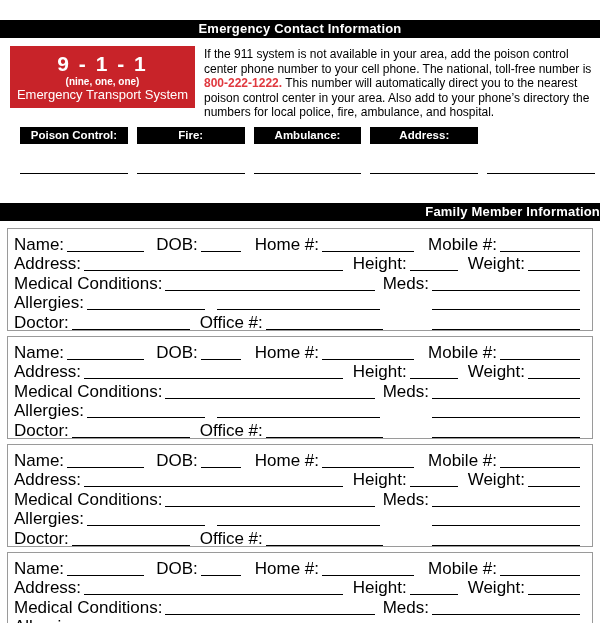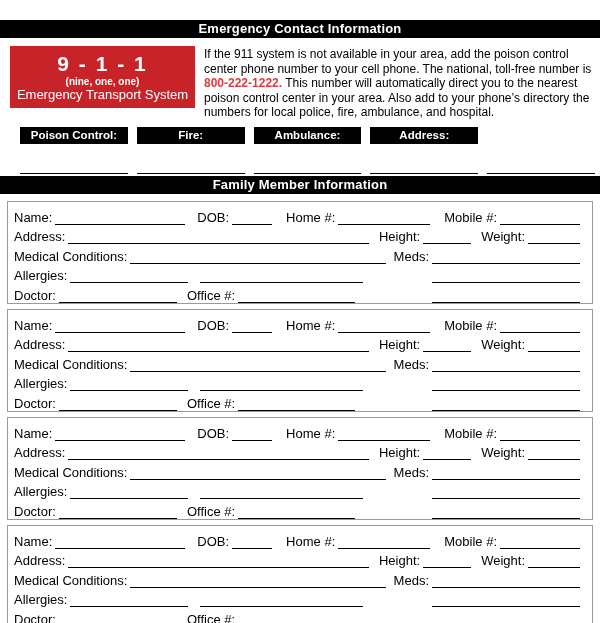--- a/index.html
+++ b/index.html
@@ -32,31 +32,31 @@
     display: grid; grid-template-columns: repeat(5, 1fr); gap: 9px;
     margin: 7px 5px 0 20px;
   }
   .contact-label {
     background: #000; color: #fff; font-weight: 700; font-size: 11.5px;
     text-align: center; height: 17px; line-height: 17px;
   }
   .contacts-lines { margin-top: 28px; }
   .contact-line { border-bottom: 1.6px solid #000; height: 2px; width: 100%; }
 
-  .family-bar { margin-top: 2px; }
+  .family-bar { margin-top: 29px; text-align: right; }
 
   
   .blocks { margin: 7px 7px 0 7px; }
   .member {
     border: 1px solid #9a9a9a; height: 103px; margin-bottom: 5px;
     padding: 3.5px 12px 0 6px; background: #fff;
   }
   .row {
     display: flex; align-items: flex-end; height: 19.5px;
-    font-size: 13px; white-space: nowrap;
+    font-size: 17px; white-space: nowrap;
   }
   .lbl { padding-right: 3px; line-height: 14px; }
   .line { border-bottom: 1.3px solid #000; height: 13px; }
   .fx { flex: 1; }
   .mla { margin-left: auto; }
   .ml8 { margin-left: 8px; text-align: right; } .ml10 { margin-left: 10px; }
   .ml12 { margin-left: 12px; } .ml14 { margin-left: 14px; text-align: center; }
   .w40 { width: 40px; } .w48 { width: 48px; } .w52 { width: 52px; }
   .w80 { width: 80px; } .w92 { width: 92px; } .w117 { width: 117px; }
   .w118 { width: 118px; } .w148 { width: 148px; } .w163 { width: 163px; }

